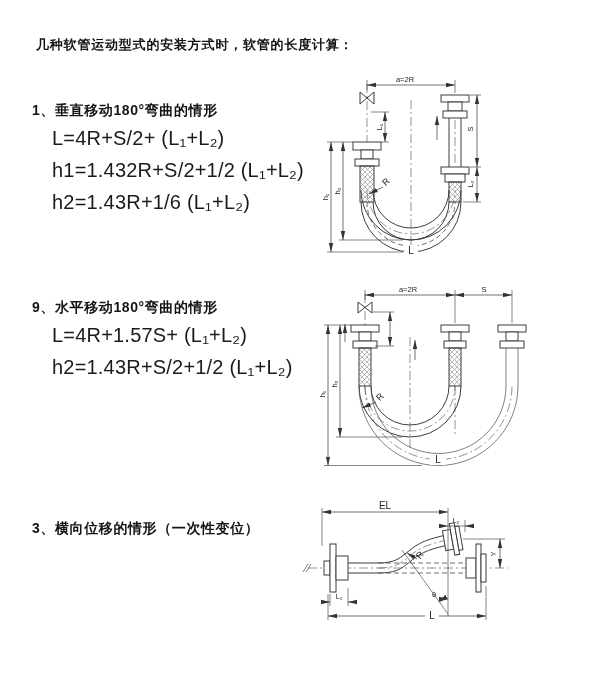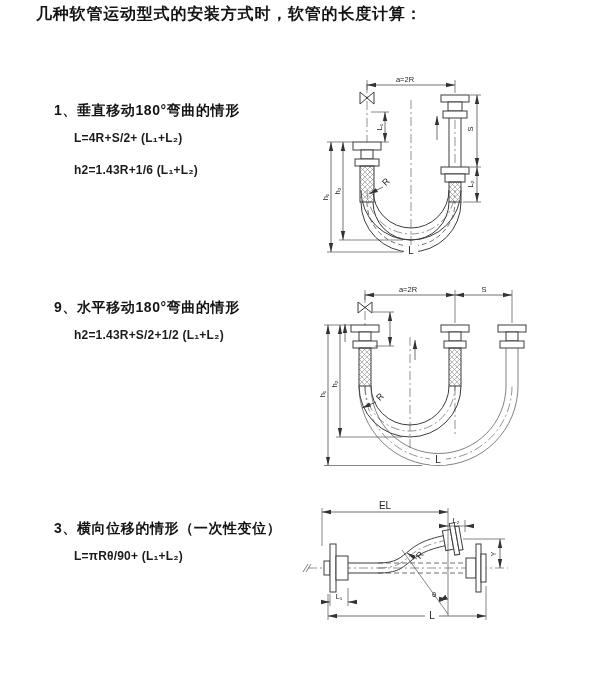--- a/index.html
+++ b/index.html
@@ -1,23 +1,23 @@
 <!DOCTYPE html>
 <html><head>
 <meta charset="utf-8">
 <style>
   html,body{margin:0;padding:0;}
   body{width:600px;height:675px;background:#ffffff;position:relative;
        font-family:"Liberation Sans","DejaVu Sans",sans-serif;color:#141414;overflow:hidden;}
-  .title{position:absolute;left:36px;top:4px;font-size:16px;font-weight:700;letter-spacing:0.8px;}
-  .sec{position:absolute;left:54px;}
+  .title{position:absolute;left:36px;top:36px;font-size:13px;font-weight:700;letter-spacing:0.8px;}
+  .sec{position:absolute;left:32px;}
   .sec .heading{font-size:14px;font-weight:700;letter-spacing:0.6px;height:20px;}
-  .sec .formula{font-size:12px;font-weight:700;color:#1b1b1b;padding-left:20px;line-height:32px;
+  .sec .formula{font-size:20px;font-weight:400;color:#1b1b1b;padding-left:20px;line-height:32px;
                 letter-spacing:0.2px;white-space:pre;}
-  #sec1{top:102px;} #sec2{top:299px;} #sec3{top:520px;}
+  #sec1{top:102px;} #sec2{top:299px;} #sec3{top:520px;text-align:center;}
   .diag{position:absolute;}
   #d1{left:315px;top:72px;} #d2{left:312px;top:282px;} #d3{left:300px;top:498px;}
   svg{display:block;}
   svg .geo{stroke:#3c3c3c;stroke-width:1;fill:none;}
   svg .thin{stroke:#4a4a4a;stroke-width:0.7;fill:none;}
   svg .cl{stroke:#666;stroke-width:0.7;fill:none;stroke-dasharray:9 3 2 3;}
   svg .dash{stroke:#4a4a4a;stroke-width:0.8;fill:none;stroke-dasharray:5 3;}
   svg .dim{stroke:#333;stroke-width:0.7;fill:none;}
   svg .ext{stroke:#333;stroke-width:0.6;fill:none;}
   svg .plate{stroke:#3c3c3c;stroke-width:1;fill:#ffffff;}
@@ -25,31 +25,32 @@
   svg .lbl{font-size:7.5px;} svg .big{font-size:10px;} svg .med{font-size:9px;}
 </style>
 </head>
 <body>
 
 <div class="title">几种软管运动型式的安装方式时，软管的长度计算：</div>
 
 <div class="sec" id="sec1">
   <div class="heading">1、垂直移动180°弯曲的情形</div>
   <div class="formula">L=4R+S/2+ (L₁+L₂)</div>
+  <div class="formula">h1=1.432R+S/2+1/2 (L₁+L₂)</div>
   <div class="formula">h2=1.43R+1/6 (L₁+L₂)</div>
 </div>
 
 <div class="sec" id="sec2">
   <div class="heading">9、水平移动180°弯曲的情形</div>
+  <div class="formula">L=4R+1.57S+ (L₁+L₂)</div>
   <div class="formula">h2=1.43R+S/2+1/2 (L₁+L₂)</div>
 </div>
 
 <div class="sec" id="sec3">
   <div class="heading">3、横向位移的情形（一次性变位）</div>
-  <div class="formula">L=πRθ/90+ (L₁+L₂)</div>
 </div>
 
 <div class="diag" id="d1">
 <svg width="270" height="185" viewBox="0 0 270 185">
   <defs>
     <marker id="ar1" markerWidth="9" markerHeight="6" refX="9" refY="3" orient="auto-start-reverse" markerUnits="userSpaceOnUse">
       <path d="M0,0.8 L9,3 L0,5.2 z" fill="#333"></path>
     </marker>
     <pattern id="br1" width="5" height="5" patternUnits="userSpaceOnUse">
       <path d="M0,0 L5,5 M5,0 L0,5" stroke="#8a8a8a" stroke-width="0.6"></path>

